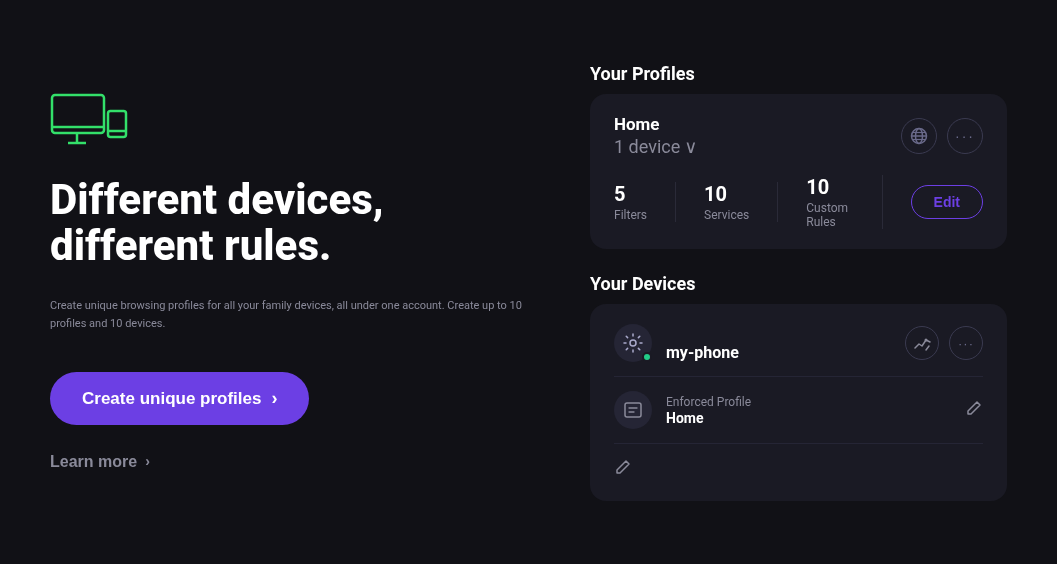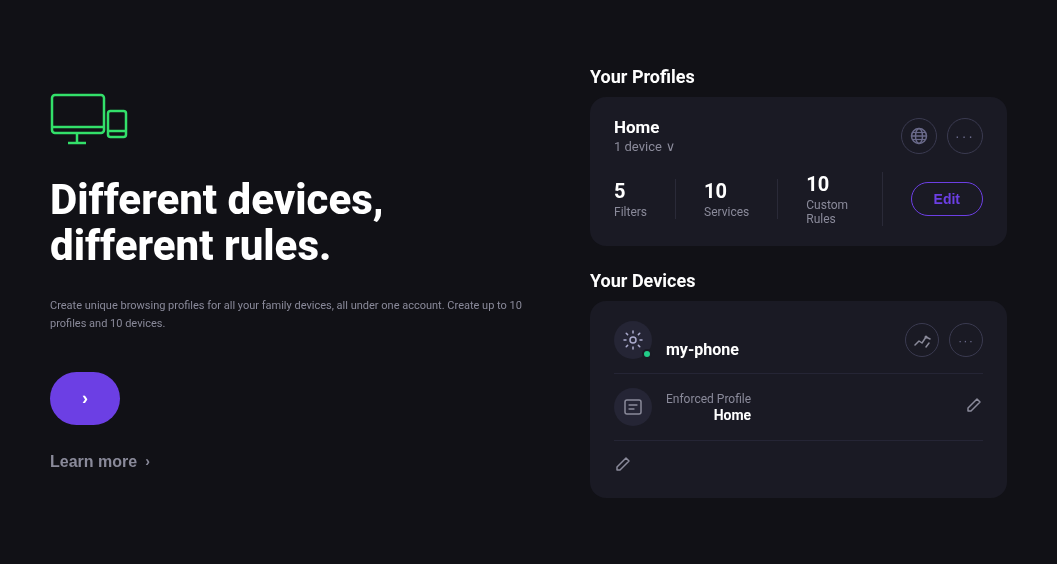--- a/index.html
+++ b/index.html
@@ -119,21 +119,21 @@
       margin-bottom: 18px;
     }
 
     .profile-name-block .profile-name {
       font-size: 17px;
       font-weight: 700;
       color: #ffffff;
     }
 
     .profile-name-block .device-count {
-      font-size: 13px;
+      font-size: 18px;
       color: #8a8a9a;
       display: flex;
       align-items: center;
       gap: 4px;
       margin-top: 2px;
     }
 
     .profile-icons {
       display: flex;
       gap: 10px;
@@ -269,21 +269,20 @@
       justify-content: center;
       cursor: pointer;
       color: #8a8a9a;
       font-size: 15px;
     }
 
     .sub-row-left {
       display: flex;
       align-items: center;
       gap: 14px;
-      text-align: right;
     }
 
     .sub-row-icon {
       width: 38px;
       height: 38px;
       border-radius: 50%;
       background: #252535;
       display: flex;
       align-items: center;
       justify-content: center;
@@ -332,20 +331,21 @@
 
       <rect x="58" y="18" width="18" height="26" rx="2.5" stroke="#33e06a" stroke-width="2.5" fill="none"></rect>
       <line x1="58" y1="38" x2="76" y2="38" stroke="#33e06a" stroke-width="2.5"></line>
     </svg>
 
     <h1 class="headline">Different devices, different rules.</h1>
 
     <p class="description">Create unique browsing profiles for all your family devices, all under one account. Create up to 10 profiles and 10 devices.</p>
 
     <button class="cta-button">
+      <span>Create unique profiles</span>
       <span class="chevron">›</span>
     </button>
 
     <button class="learn-more">
       <span>Learn more</span>
       <span class="chevron">›</span>
     </button>
 
   </div>
 

